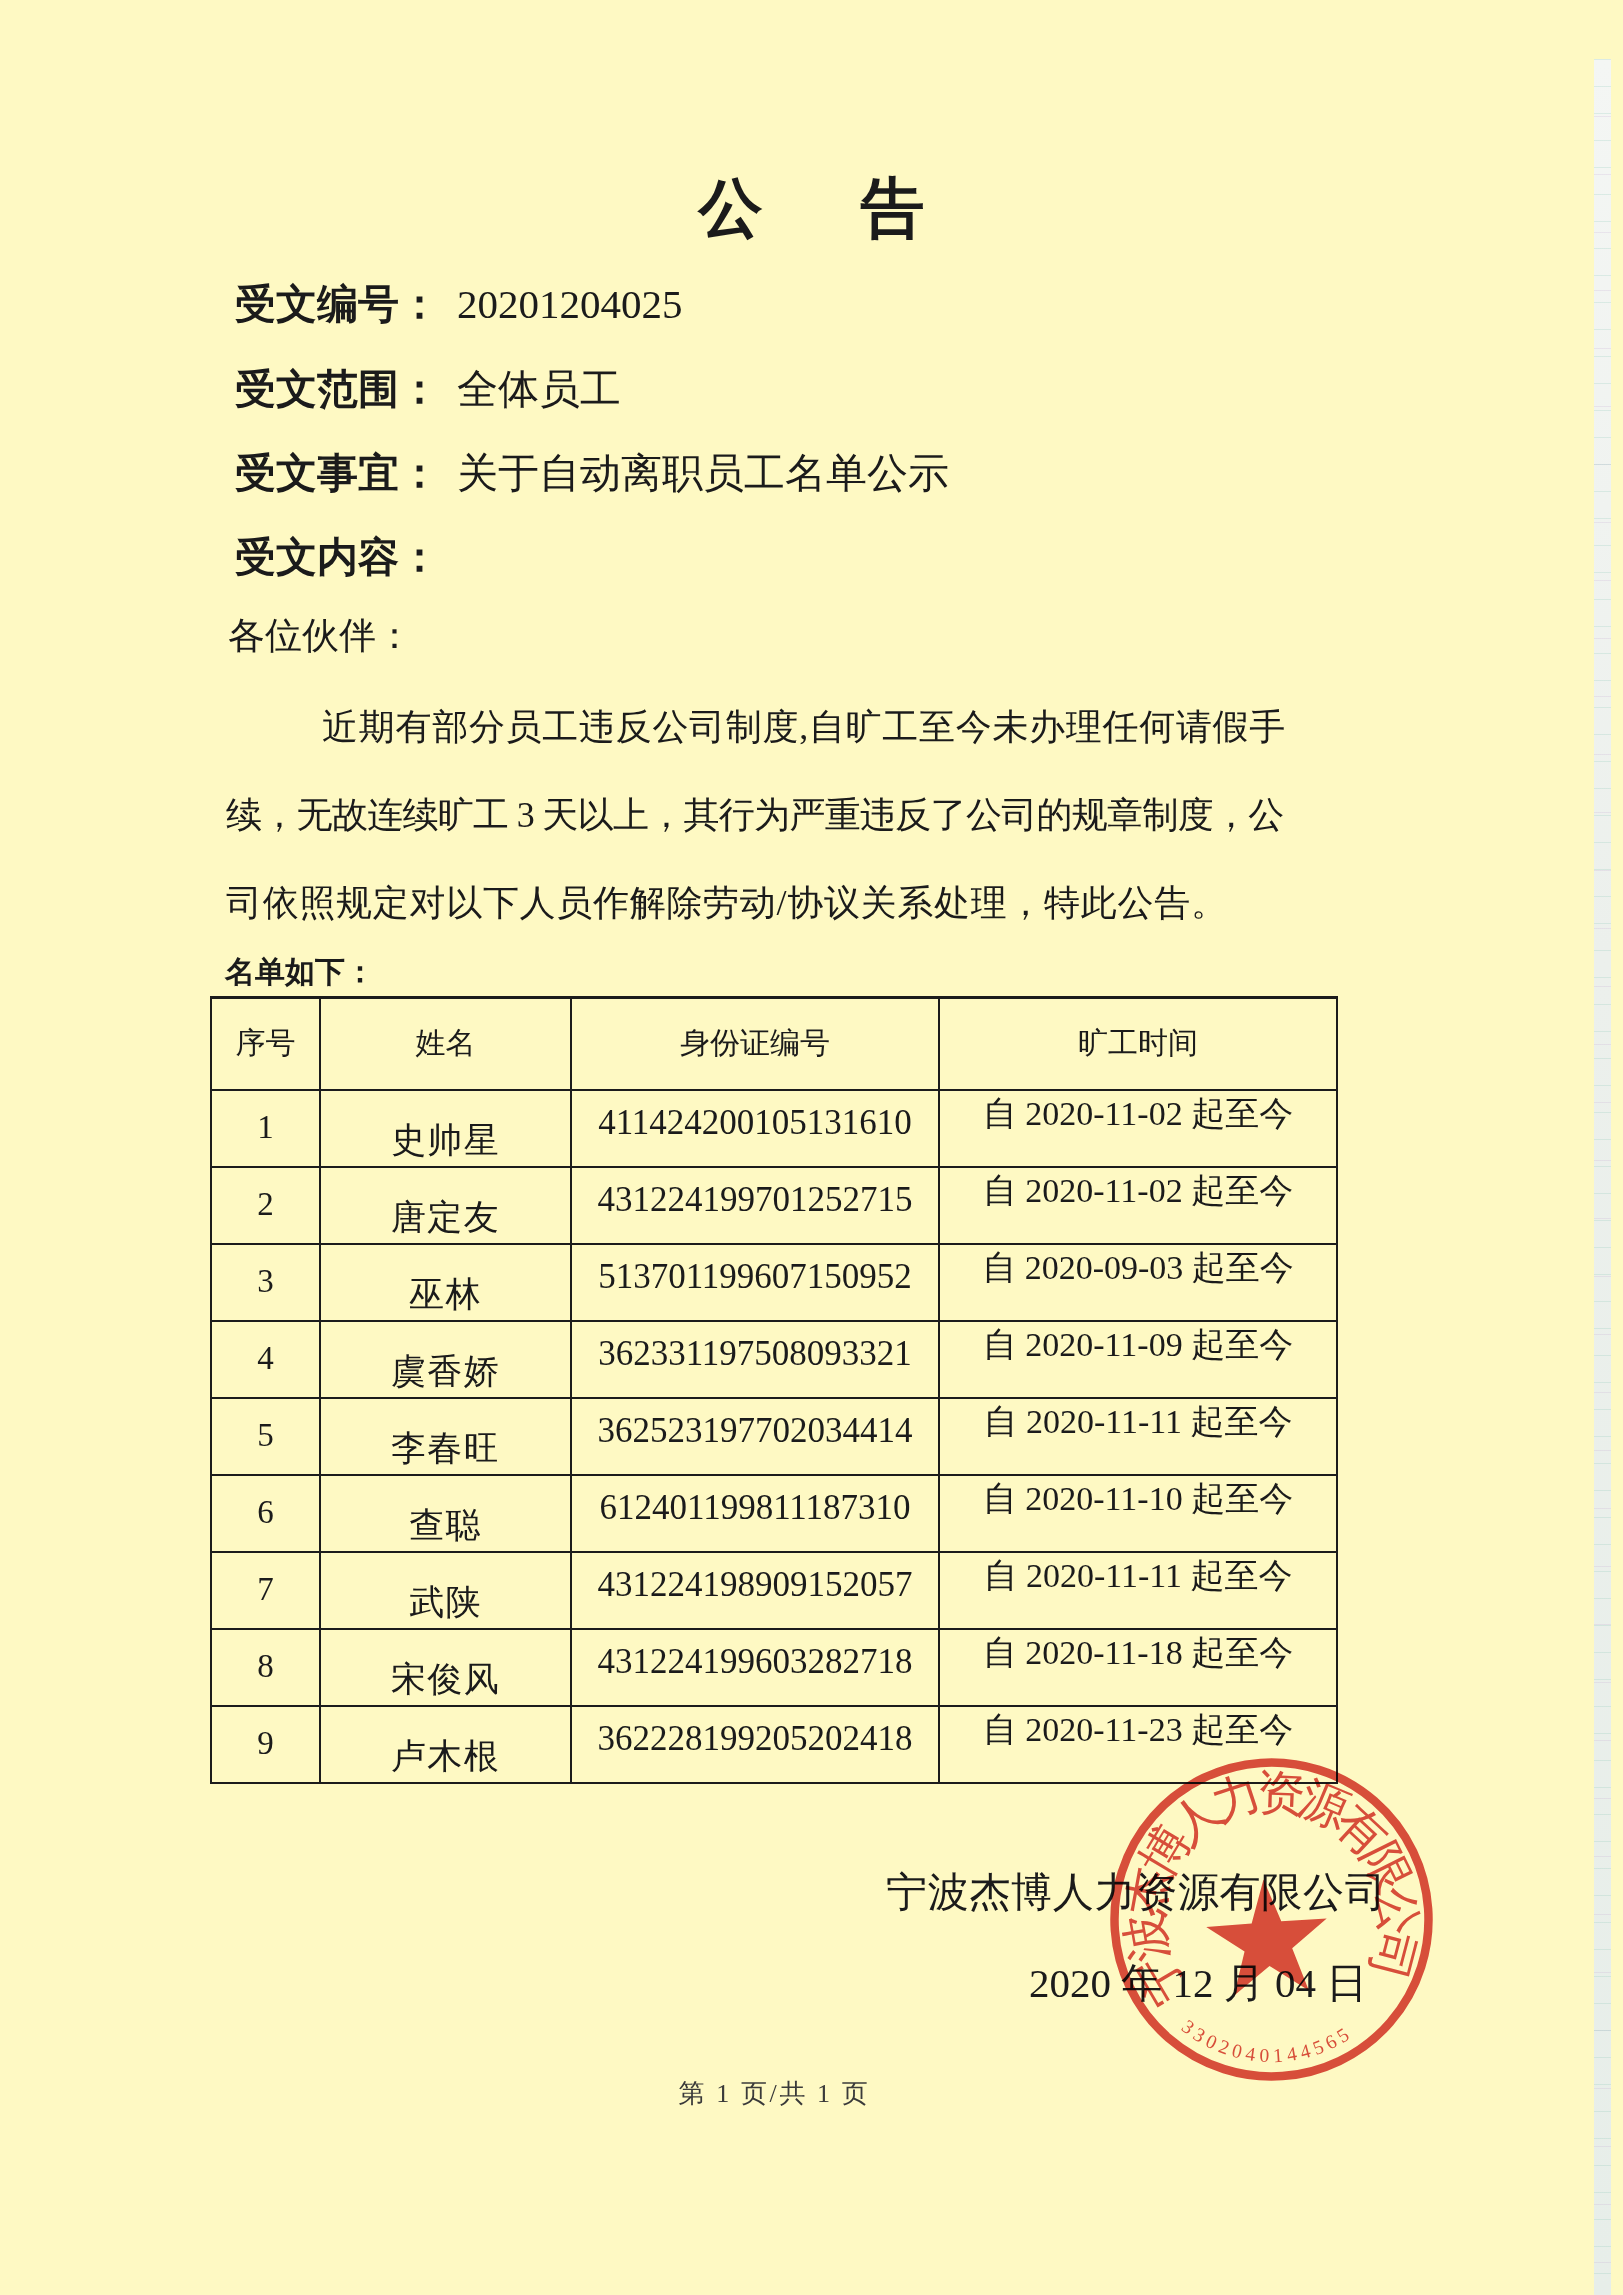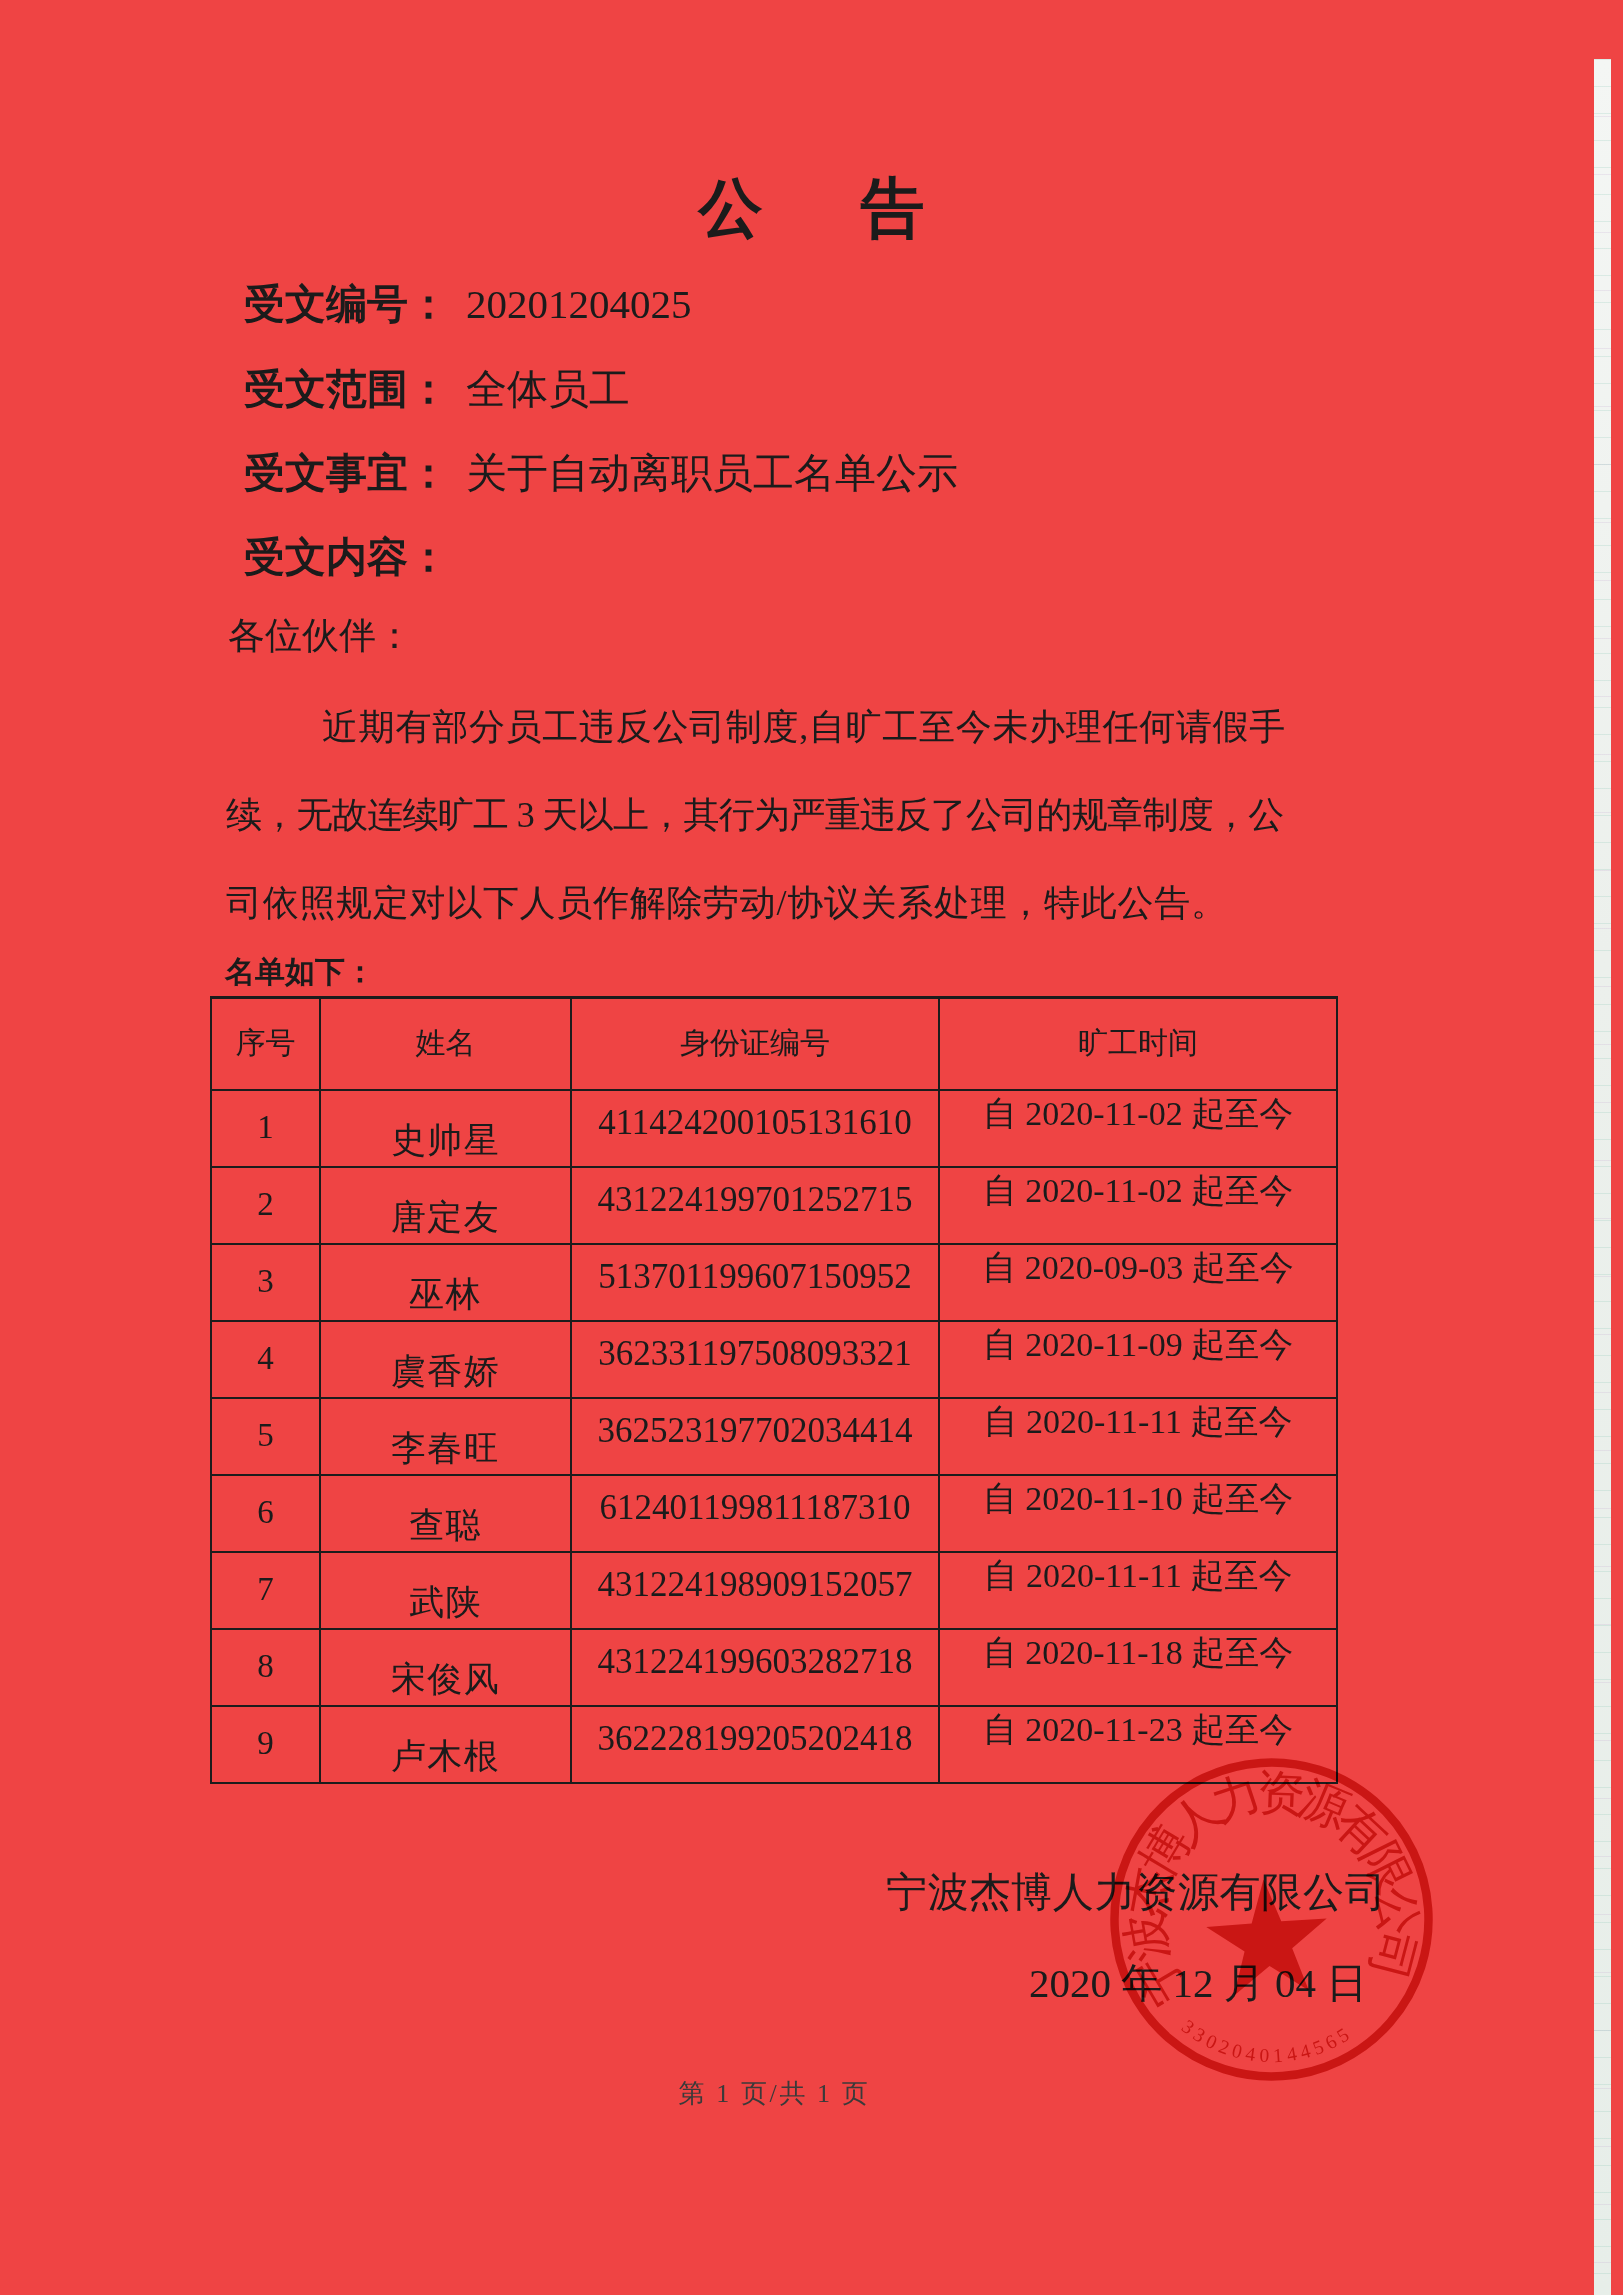--- a/index.html
+++ b/index.html
@@ -1,35 +1,35 @@
 <!DOCTYPE html>
 <html style="font-size:10.5px"><head>
 <meta charset="utf-8">
 <style>
   html,body{margin:0;padding:0;background:#ffffff;}
   #page{
     position:relative;
     width:1623px;height:2295px;
-    background:#ef4444;
+    background:#fef9c3;
     overflow:hidden;
     font-family:"Liberation Serif","DejaVu Serif",serif;
     color:#1b1b1b;
   }
   
   .doc-title{
     position:absolute;top:165px;left:0;width:1623px;
     text-align:center;
     font-size:64px;font-weight:bold;
     letter-spacing:41px;padding-left:41px;
     box-sizing:border-box;
     white-space:nowrap;
   }
   
   .field-row{
-    position:absolute;left:244px;height:52px;line-height:52px;
+    position:absolute;left:235px;height:52px;line-height:52px;
     white-space:nowrap;font-size:41px;
   }
   .field-row .lbl{font-weight:bold;}
   .field-row .val{margin-left:17px;}
   #field-0{top:278px;}
   #field-1{top:363px;}
   #field-2{top:447px;}
   #field-3{top:531px;}
   .salutation{
     position:absolute;left:228px;top:614px;height:43px;line-height:43px;

